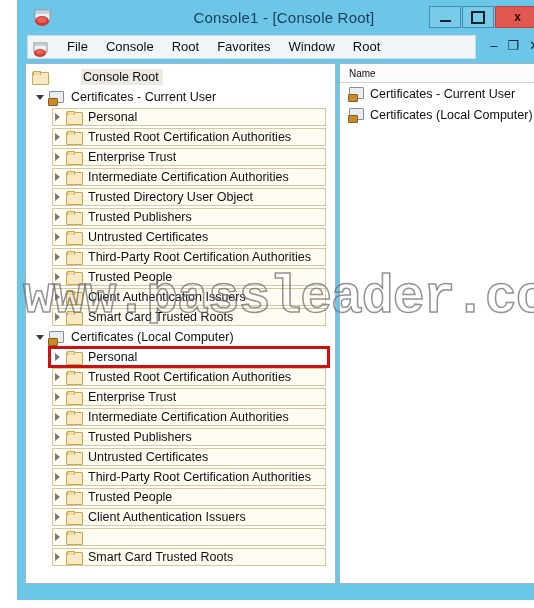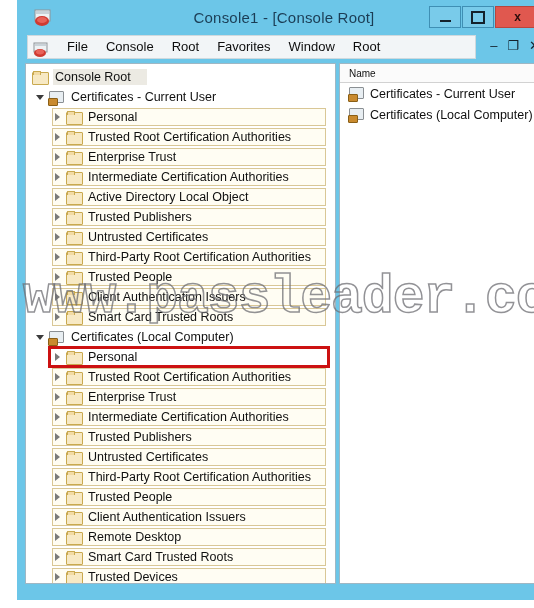--- a/index.html
+++ b/index.html
@@ -104,21 +104,21 @@
     content:"";position:absolute;left:1px;top:1px;width:13px;height:10px;
     background:#e8eef2;border:1px solid #8a8f93;border-radius:1px;
   }
   .snapin:after{
     content:"";position:absolute;left:0px;top:8px;width:8px;height:6px;
     background:#c98a2e;border:1px solid #8a5f16;border-radius:1px;
   }
   .label{padding-left:1px;}
   
   .row-root{padding-left:4px;}
-  .row-root .label{background:#eceae3;padding:1px 16px 1px 2px;}
+  .row-root .label{background:#eceae3;padding:1px 4px 1px 2px;margin-left:28px;}
   
   .row-snapin{padding-left:8px;}
   
   .row-leaf{padding-left:20px;}
   .leafbox{
     position:absolute;left:26px;right:9px;top:1px;bottom:1px;
     background:#fffdf3;border:1px solid #d9c796;box-sizing:border-box;
   }
   .row-leaf .arrow,.row-leaf .folder,.row-leaf .label{position:relative;z-index:2;}
   .row-leaf .arrow{margin-left:5px;}
@@ -227,21 +227,21 @@
           <div class="row row-leaf">
             <span class="leafbox"></span>
             <span class="arrow arrow-right"></span>
             <span class="folder"></span>
             <span class="label">Intermediate Certification Authorities</span>
           </div>
           <div class="row row-leaf">
             <span class="leafbox"></span>
             <span class="arrow arrow-right"></span>
             <span class="folder"></span>
-            <span class="label">Active Directory Local Object</span>
+            <span class="label">Trusted Directory User Object</span>
           </div>
           <div class="row row-leaf">
             <span class="leafbox"></span>
             <span class="arrow arrow-right"></span>
             <span class="folder"></span>
             <span class="label">Trusted Publishers</span>
           </div>
           <div class="row row-leaf">
             <span class="leafbox"></span>
             <span class="arrow arrow-right"></span>
@@ -328,33 +328,26 @@
           <div class="row row-leaf">
             <span class="leafbox"></span>
             <span class="arrow arrow-right"></span>
             <span class="folder"></span>
             <span class="label">Client Authentication Issuers</span>
           </div>
           <div class="row row-leaf">
             <span class="leafbox"></span>
             <span class="arrow arrow-right"></span>
             <span class="folder"></span>
-            <span class="label">Remote Desktop</span>
           </div>
           <div class="row row-leaf">
             <span class="leafbox"></span>
             <span class="arrow arrow-right"></span>
             <span class="folder"></span>
             <span class="label">Smart Card Trusted Roots</span>
-          </div>
-          <div class="row row-leaf">
-            <span class="leafbox"></span>
-            <span class="arrow arrow-right"></span>
-            <span class="folder"></span>
-            <span class="label">Trusted Devices</span>
           </div>
         </div>
     </div>
 
     <div class="pane pane-right">
       <div class="colhdr">Name</div>
       <div id="list-host">
           <div class="lrow">
             <span class="snapin"></span>
             <span class="label">Certificates - Current User</span>

